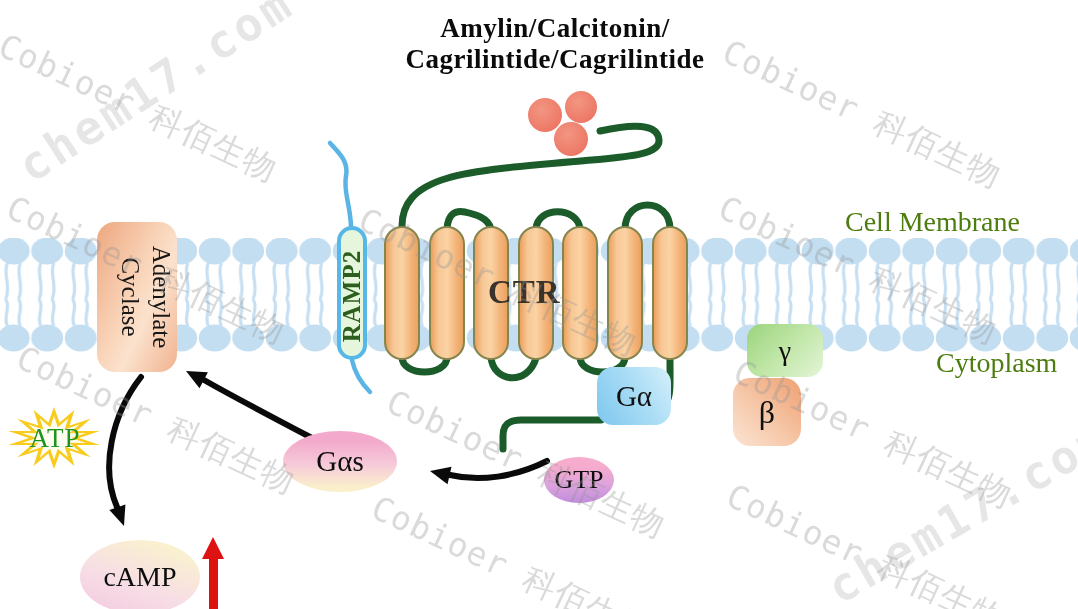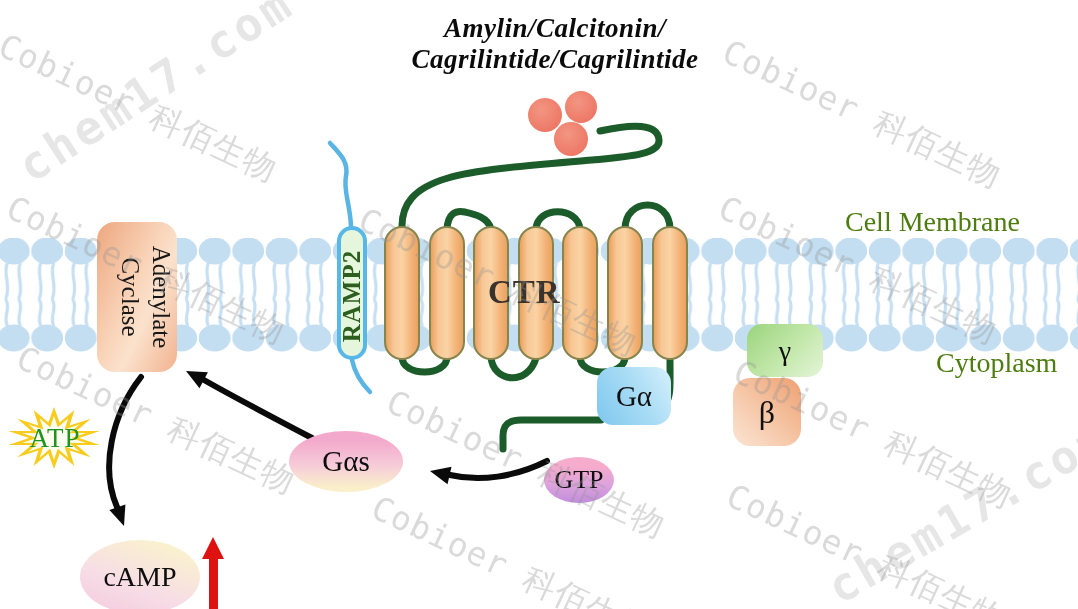--- a/index.html
+++ b/index.html
@@ -1,21 +1,21 @@
 <!DOCTYPE html>
 <html><head>
 <meta charset="utf-8">
 <style>
   html,body{margin:0;padding:0;background:#fff;}
   .stage{position:relative;width:1078px;height:609px;background:#ffffff;overflow:hidden;
          font-family:"Liberation Serif","DejaVu Serif",serif;}
   .stage svg{position:absolute;left:0;top:0;}
   .abs{position:absolute;}
   .title{left:368px;top:13px;width:374px;text-align:center;font-weight:bold;
-         font-size:27px;line-height:31px;color:#0b0b0b;letter-spacing:.5px;font-style:italic;}
+         font-size:27px;line-height:31px;color:#0b0b0b;letter-spacing:.5px;}
   .mem-label{font-size:28px;color:#4d7c0f;}
   .ctr-label{left:488px;top:274px;width:80px;text-align:left;font-weight:bold;
              font-size:33px;color:#3a332b;letter-spacing:1px;}
   
   .ramp2{left:337px;top:226px;width:30px;height:134px;box-sizing:border-box;
          background:#e6f6dc;border:4px solid #57b7e6;border-radius:15px;}
   .ramp2 .vtext{position:absolute;left:-56px;top:52px;width:134px;text-align:center;
          transform:rotate(-90deg);font-weight:bold;font-size:25px;color:#2c5e1e;letter-spacing:1px;}
   
   .ac{left:97px;top:222px;width:80px;height:150px;border-radius:18px;
@@ -25,21 +25,21 @@
   
   .gbox{display:flex;align-items:center;justify-content:center;color:#101010;}
   .galpha{left:597px;top:367px;width:74px;height:58px;border-radius:16px;font-size:29px;
           background:linear-gradient(60deg,#7ec7ee 0%,#a9dcf5 55%,#d6f0fb 100%);}
   .gamma{left:747px;top:324px;width:76px;height:53px;border-radius:15px;font-size:28px;
          background:linear-gradient(135deg,#9ad47c 0%,#c4e8ac 55%,#e4f5d8 100%);}
   .gbeta{left:733px;top:378px;width:68px;height:68px;border-radius:17px;font-size:32px;
          background:linear-gradient(225deg,#efa071 0%,#f6c8a9 55%,#fbe4d4 100%);}
   
   .ell{border-radius:50%;display:flex;align-items:center;justify-content:center;color:#0e0e0e;}
-  .gas{left:289px;top:431px;width:114px;height:61px;font-size:29px;
+  .gas{left:283px;top:431px;width:114px;height:61px;font-size:29px;
        background:linear-gradient(180deg,#f3a9cb 15%,#f6cad9 55%,#faefca 92%);text-align:center;}
   .gtp{left:544px;top:457px;width:70px;height:46px;font-size:26px;
        background:linear-gradient(180deg,#f6accc 20%,#dca2dd 62%,#c18cdc 100%);}
   .camp{left:80px;top:540px;width:120px;height:74px;font-size:28px;
         background:linear-gradient(200deg,#faf4cb 8%,#f7dde6 60%,#f4c9de 100%);}
   .atp-label{left:12px;top:423px;width:86px;text-align:center;font-weight:normal;
              font-size:27px;color:#1e941e;letter-spacing:1px;}
   
   .wm{position:absolute;font-family:"DejaVu Sans Mono",monospace;white-space:nowrap;
       transform-origin:left top;pointer-events:none;}

